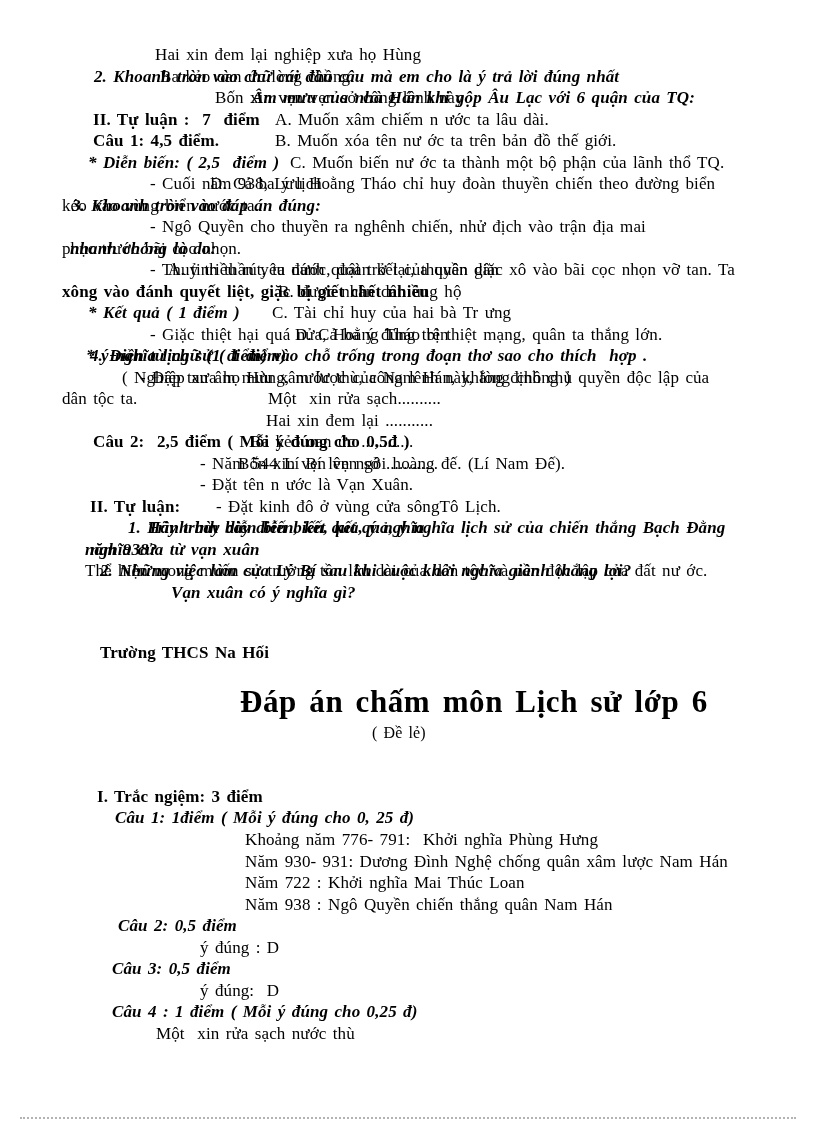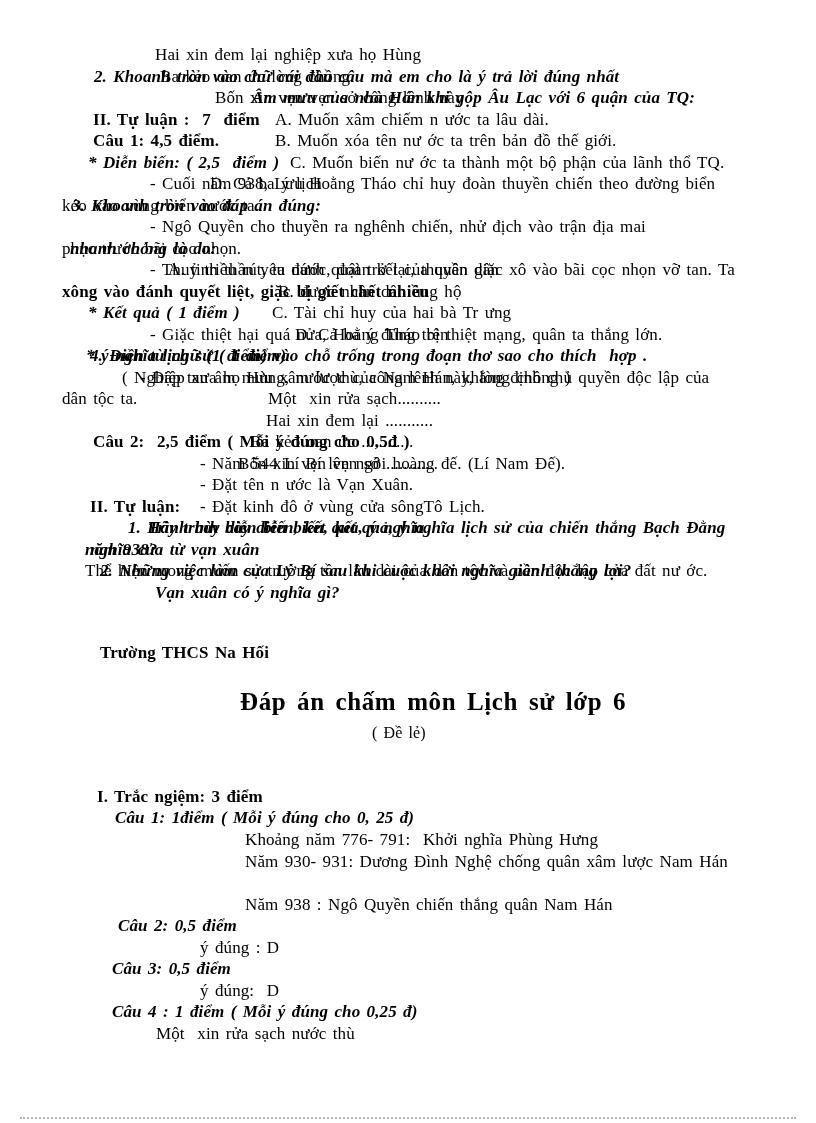--- a/index.html
+++ b/index.html
@@ -16,21 +16,21 @@
     position:absolute;
     white-space:pre;
     font-size:17px;
     line-height:21px;
     word-spacing:2px;
     letter-spacing:0.1px;
   }
   .r{font-weight:normal;font-style:normal;}
   .b{font-weight:bold;font-style:normal;}
   .bi{font-weight:bold;font-style:italic;}
-  .title{font-weight:bold;font-size:25px;letter-spacing:0.6px;word-spacing:4px;}
+  .title{font-weight:bold;font-size:31px;letter-spacing:0.6px;word-spacing:4px;}
   .sub{font-weight:normal;font-size:16px;}
   .dotted-divider{
     position:absolute;
     left:20px;width:776px;height:0;
     border-bottom:2px dotted #b3b3b3;
   }
 </style>
 </head>
 <body>
 
@@ -68,35 +68,36 @@
     <span class="run r" style="left: 122px; top: 367px;">( Nghiệp xưa họ Hùng, nước thù, công lênh này, lòng chồng )</span>
     <span class="run r" style="left: 62px; top: 388px;">dân tộc ta.</span>
     <span class="run r" style="left: 268px; top: 388px;">Một  xin rửa sạch..........</span>
     <span class="run r" style="left: 266px; top: 410px;">Hai xin đem lại ...........</span>
     <span class="run b" style="left: 93px; top: 431px;">Câu 2:  2,5 điểm ( Mỗi ý đúng cho 0,5đ )</span>
     <span class="run r" style="left: 250px; top: 431px;">Ba kẻo oan ức ............</span>
     <span class="run r" style="left: 200px; top: 453px;">- Năm 544 Lí Bí lên ngôi hoàng đế. (Lí Nam Đế).</span>
     <span class="run r" style="left: 238px; top: 453px;">Bốn xin vẹn vẹn sở ............</span>
     <span class="run r" style="left: 200px; top: 474px;">- Đặt tên n ước là Vạn Xuân.</span>
     <span class="run b" style="left: 90px; top: 496px;">II. Tự luận:</span>
-    <span class="run r" style="left: 200px; top: 496px;">- Đặt kinh đô ở vùng cửa sôngTô Lịch.</span>
+    <span class="run r" style="left: 216px; top: 496px;">- Đặt kinh đô ở vùng cửa sôngTô Lịch.</span>
     <span class="run bi" style="left: 128px; top: 517px;">1. Hãy trình bày diễn biến, kết quả, ý nghĩa lịch sử của chiến thắng Bạch Đằng</span>
     <span class="run bi" style="left: 148px; top: 517px;">Trình bày diễn biến, kết quả, ý nghĩa</span>
     <span class="run bi" style="left: 85px; top: 539px;">năm 938?</span>
     <span class="run bi" style="left: 90px; top: 539px;">nghĩa của từ vạn xuân</span>
     <span class="run r" style="left: 85px; top: 560px;">Thể hiện mong muốn sự trường tồn lâu dài của dân tộc và nền độc lập của đất nư ớc.</span>
     <span class="run bi" style="left: 100px; top: 560px;">2. Những việc làm của Lý Bí sau khi cuộc khởi nghĩa giành thắng lợi?</span>
-    <span class="run bi" style="left: 155px; top: 582px;">Vạn xuân có ý nghĩa gì?</span>
+    <span class="run bi" style="left: 171px; top: 582px;">Vạn xuân có ý nghĩa gì?</span>
     <span class="run b" style="left: 100px; top: 642px;">Trường THCS Na Hối</span>
     <span class="run title" style="left: 240px; top: 691px;">Đáp án chấm môn Lịch sử lớp 6</span>
     <span class="run sub" style="left: 372px; top: 722px;">( Đề lẻ)</span>
     <span class="run b" style="left: 97px; top: 786px;">I. Trắc ngiệm: 3 điểm</span>
     <span class="run bi" style="left: 115px; top: 807px;">Câu 1: 1điểm ( Mỗi ý đúng cho 0, 25 đ)</span>
     <span class="run r" style="left: 245px; top: 829px;">Khoảng năm 776- 791:  Khởi nghĩa Phùng Hưng</span>
     <span class="run r" style="left: 245px; top: 851px;">Năm 930- 931: Dương Đình Nghệ chống quân xâm lược Nam Hán</span>
+    <span class="run r" style="left: 245px; top: 872px;">Năm 722 : Khởi nghĩa Mai Thúc Loan</span>
     <span class="run r" style="left: 245px; top: 894px;">Năm 938 : Ngô Quyền chiến thắng quân Nam Hán</span>
     <span class="run bi" style="left: 118px; top: 915px;">Câu 2: 0,5 điểm</span>
     <span class="run r" style="left: 200px; top: 937px;">ý đúng : D</span>
     <span class="run bi" style="left: 112px; top: 958px;">Câu 3: 0,5 điểm</span>
     <span class="run r" style="left: 200px; top: 980px;">ý đúng:  D</span>
     <span class="run bi" style="left: 112px; top: 1001px;">Câu 4 : 1 điểm ( Mỗi ý đúng cho 0,25 đ)</span>
     <span class="run r" style="left: 156px; top: 1023px;">Một  xin rửa sạch nước thù</span>
   </div>
 
 </body></html>

